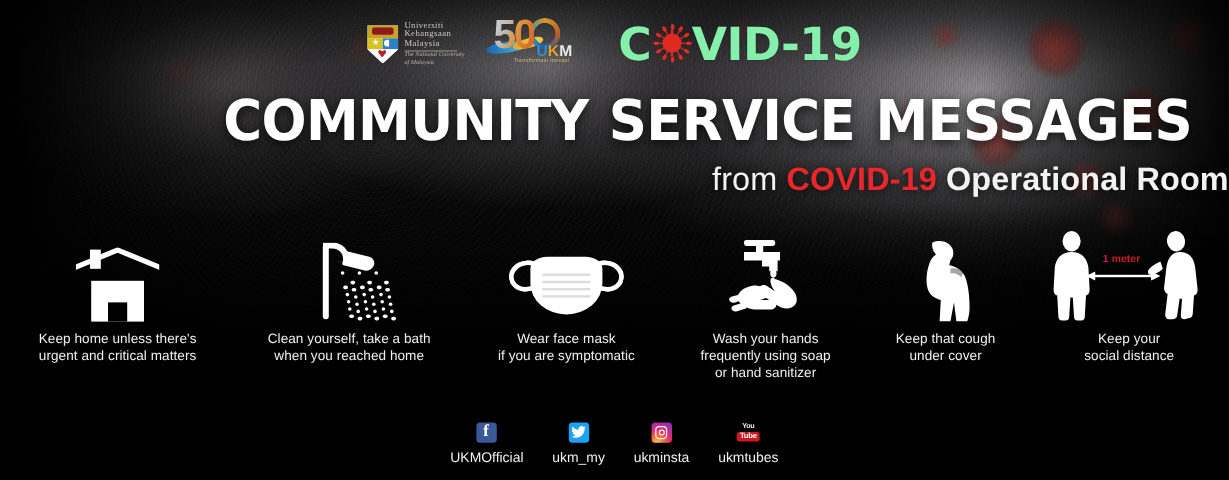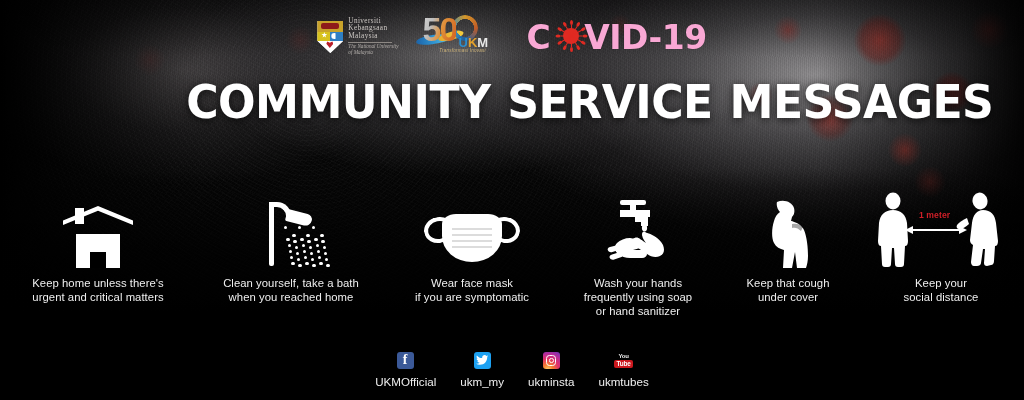--- a/index.html
+++ b/index.html
@@ -97,21 +97,21 @@
      background:conic-gradient(#e6a329,#cf5f25,#1c63a8,#2e93d0,#e6a329) border-box;
      -webkit-mask:radial-gradient(circle 9px at 50% 50%, transparent 98%, #000 100%);
              mask:radial-gradient(circle 9px at 50% 50%, transparent 98%, #000 100%);
      opacity:.9; }
   .ukm50-ukm{ position:absolute; left:42px; top:22px; font-size:13px; font-weight:bold; letter-spacing:0px; }
   .ukm50-u{ color:#2b8fd0; } .ukm50-k{ color:#e3a12c; } .ukm50-m{ color:#e8e8e8; }
   .ukm50-tag{ font-size:4.6px; color:#cdb37a; letter-spacing:.2px; margin-top:1px; font-style:italic; }
 
   .covid-logo { display:flex; align-items:center; position:relative; height:46px; }
   .covid-text {
-    font-size:33px; font-weight:bold; letter-spacing:-0.5px; color:#f9a8d4;
+    font-size:38px; font-weight:bold; letter-spacing:-0.5px; color:#86efac;
     font-family:"DejaVu Sans", sans-serif;
     text-shadow:0 0 1px rgba(0,0,0,.6);
   }
   .covid-text .gap { display:inline-block; width:34px; }
   .virus-o { position:absolute; left:30px; top:7px; width:30px; height:30px; }
   .virus-core { position:absolute; left:7px; top:7px; width:16px; height:16px; border-radius:50%; background:#e02a22; }
   .spike { position:absolute; left:13.5px; top:-1px; width:3px; height:32px; }
   .spike:before,.spike:after{ content:""; position:absolute; left:0; width:3px; height:5px; border-radius:50%; background:#e02a22; }
   .spike:before{ top:0; } .spike:after{ bottom:0; }
   .spike i{ position:absolute; left:0.6px; top:5px; width:1.8px; height:22px; background:#e02a22; }
@@ -275,20 +275,21 @@
           </div>
         <div class="spike" style="transform:rotate(150deg)">
             <i></i>
           </div>
       </div>
     </div>
   </div>
 
   <div id="headline">
     <div id="title"><span>COMMUNITY</span><span class="sp"></span><span>SERVICE</span><span class="sp"></span><span>MESSAGES</span></div>
+    <div id="subtitle"><span>from</span>&nbsp;<span class="covid-red">COVID-19</span>&nbsp;<span class="op">Operational Room</span></div>
   </div>
 
   <div id="icon-row">
 
     <div class="tip w-home">
       <div class="tip-art">
         <div class="ic-house">
           <div class="house-chimney"></div>
           <div class="house-roof"></div>
           <div class="house-body"></div>

